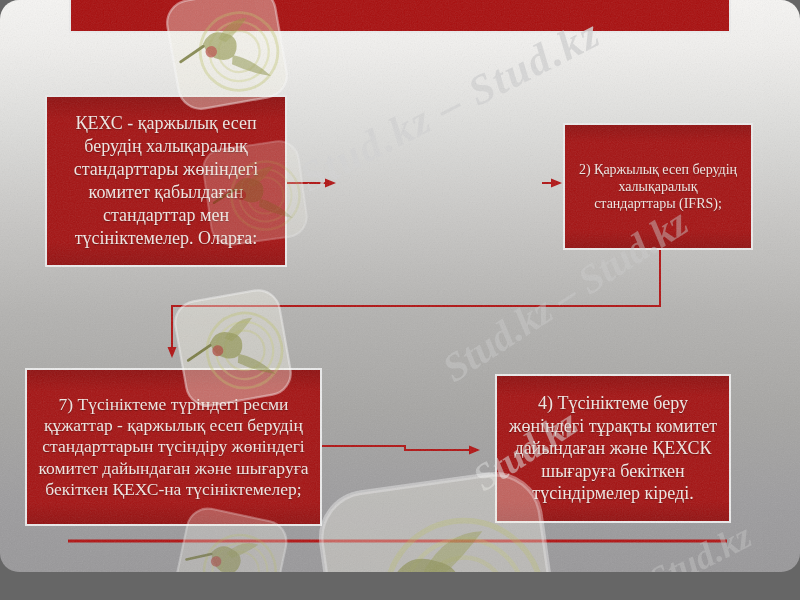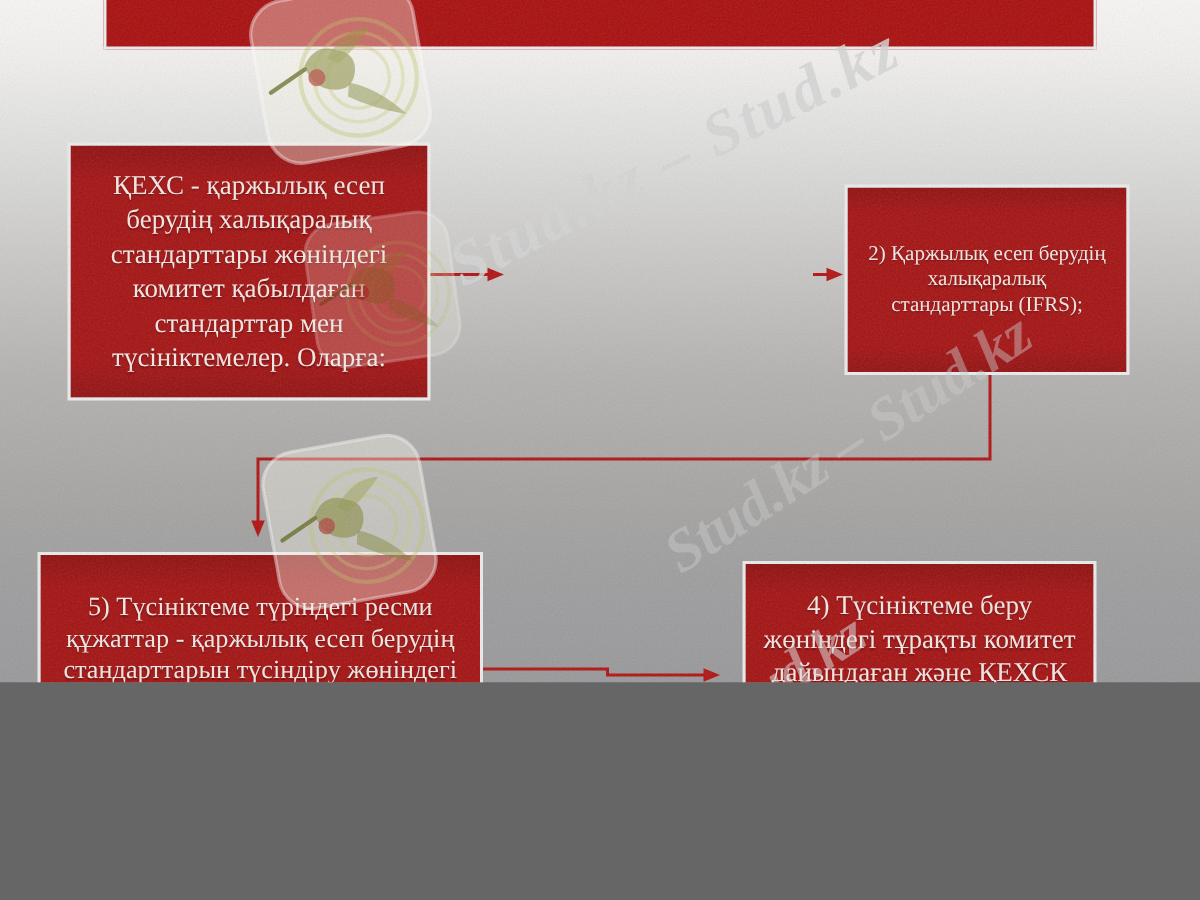--- a/index.html
+++ b/index.html
@@ -1,19 +1,20 @@
 <!DOCTYPE html>
 <html><head>
 <meta charset="utf-8">
 <style>
   html,body{margin:0;padding:0;background:#666;}
   .slide{
-    position:relative;width:800px;height:455px;overflow:hidden;
+    position:relative;width:800px;height:572px;overflow:hidden;
     background:linear-gradient(180deg,#f7f6f4 0%,#f1f0ee 8%,#dededc 22%,#c9c8c6 38%,#b3b2b0 55%,#a6a5a3 72%,#9d9c9e 88%,#99989a 100%);
     font-family:"Liberation Serif",serif;
+    border-radius:19px;
   }
   .banner{
     position:absolute;left:69px;top:0;width:658px;height:31px;
     background:#a80d0d;
     border:2px solid #ececec;border-top:none;
   }
   .rbox{
     position:absolute;
     background:linear-gradient(180deg,#8f0f0f 0%,#a41212 14%,#a41212 86%,#921010 100%);
     border:2px solid #ebebeb;
@@ -46,21 +47,21 @@
 
   <div class="banner"></div>
 
   <div class="rbox box-definition">
     <div class="txt">ҚЕХС - қаржылық есеп берудің халықаралық стандарттары жөніндегі комитет қабылдаған стандарттар мен түсініктемелер. Оларға:</div>
   </div>
   <div class="rbox box-ifrs">
     <div class="txt">2) Қаржылық есеп берудің халықаралық стандарттары (IFRS);</div>
   </div>
   <div class="rbox box-official">
-    <div class="txt">5) Түсініктеме түріндегі ресми құжаттар - қаржылық есеп берудің стандарттарын түсіндіру жөніндегі комитет дайындаған және шығаруға бекіткен ҚЕХС-на түсініктемелер;</div>
+    <div class="txt">7) Түсініктеме түріндегі ресми құжаттар - қаржылық есеп берудің стандарттарын түсіндіру жөніндегі комитет дайындаған және шығаруға бекіткен ҚЕХС-на түсініктемелер;</div>
   </div>
   <div class="rbox box-sic">
     <div class="txt">4) Түсініктеме беру жөніндегі тұрақты комитет дайындаған және ҚЕХСК шығаруға бекіткен түсіндірмелер кіреді.</div>
   </div>
 
   <svg class="overlay" width="800" height="600">
     <g stroke="#b11212" stroke-width="2" fill="#b11212">
       <path d="M287,183 L326,183" fill="none"></path>
       <polygon points="336,183 325,178.5 325,187.5" stroke="none"></polygon>
       <path d="M542,183 L552,183" fill="none"></path>

